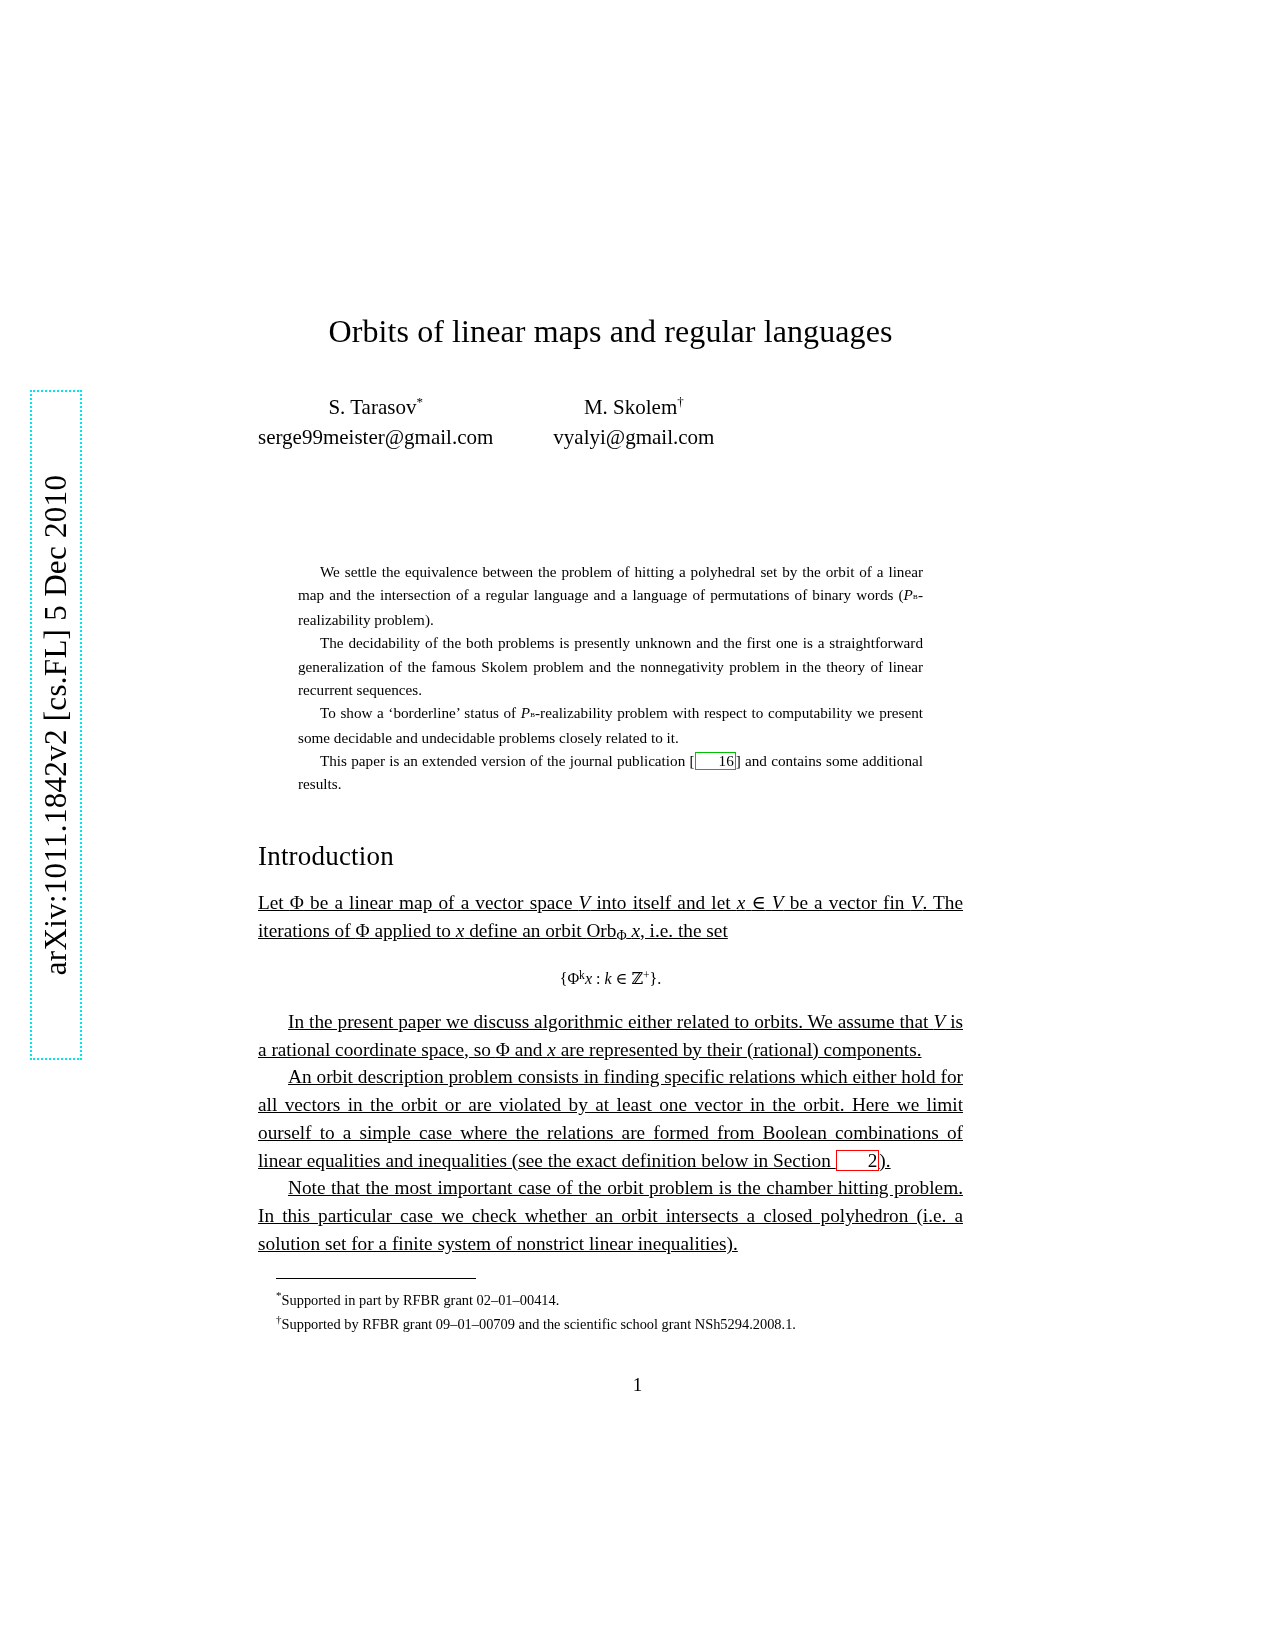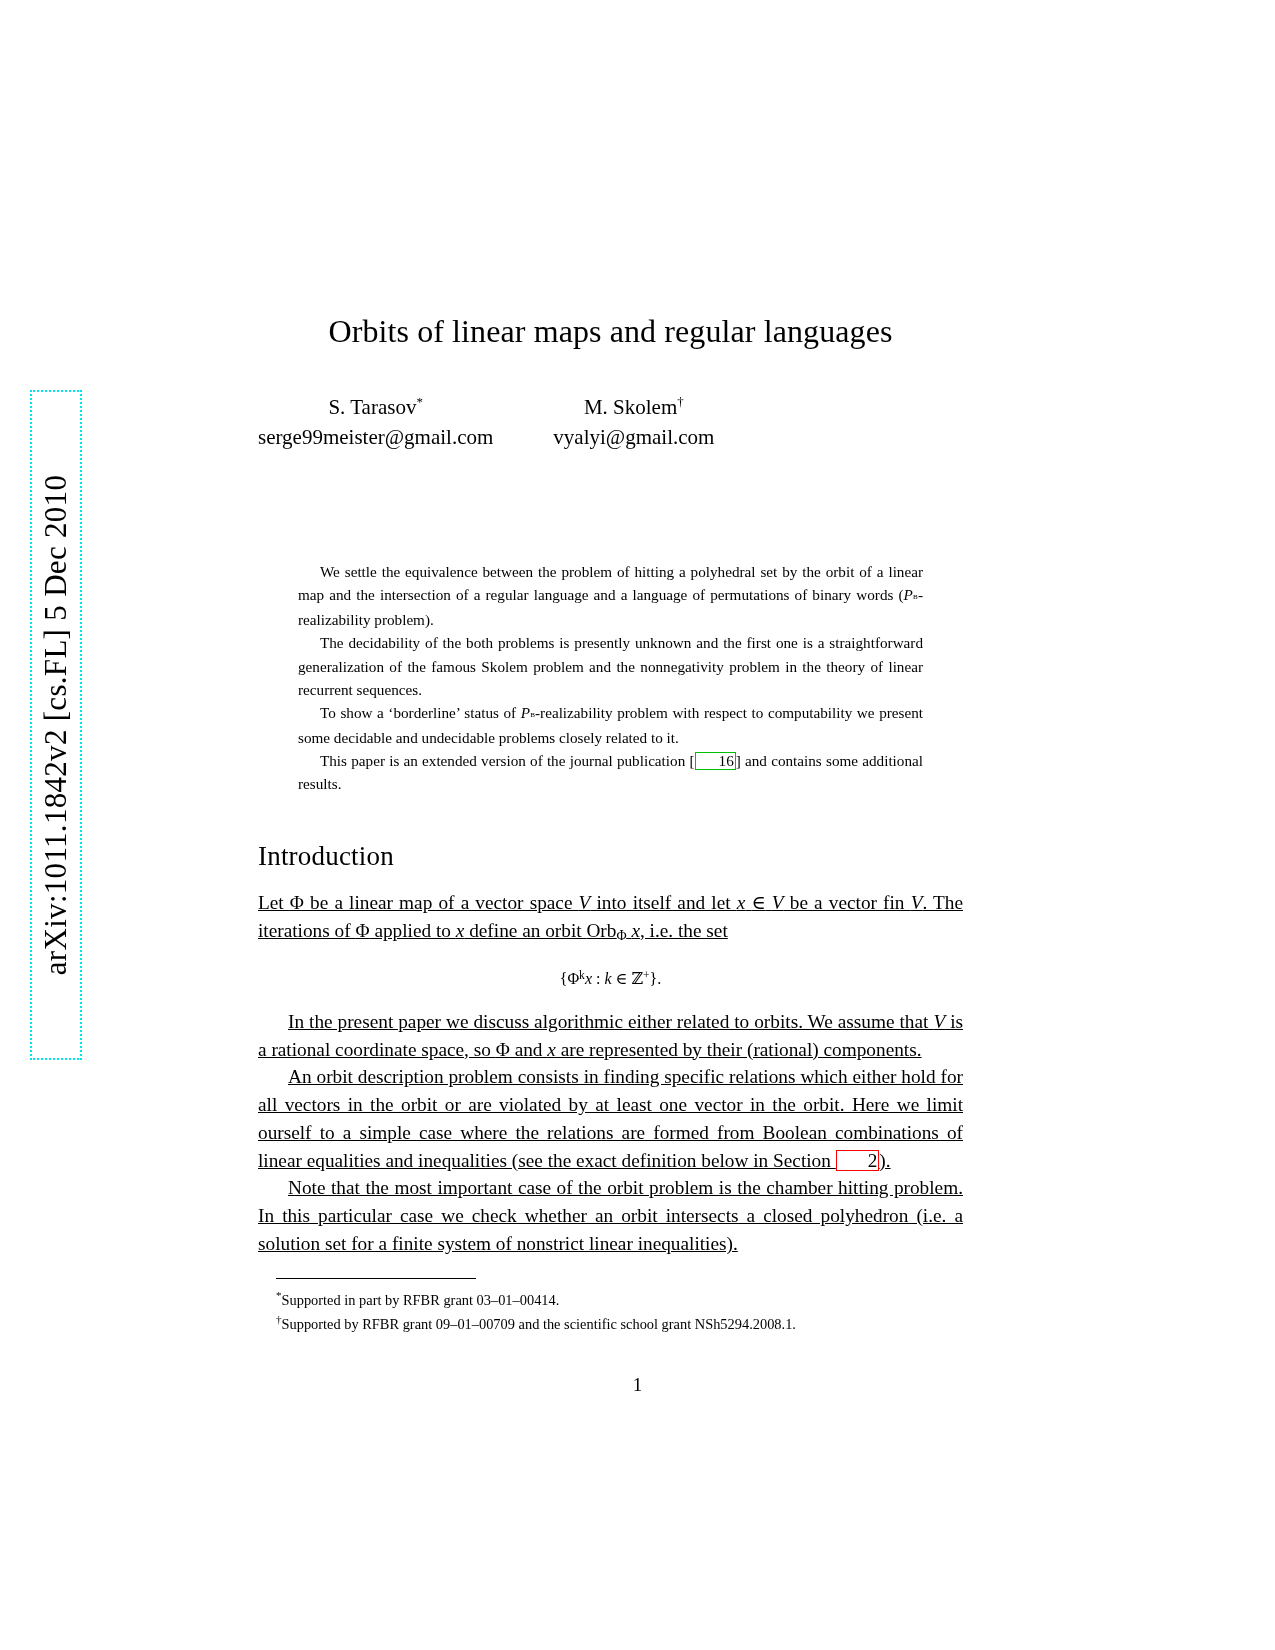--- a/index.html
+++ b/index.html
@@ -205,19 +205,19 @@
   <div class="display-math"><span>{</span><span class="mathsym">Φ</span><sup class="msup mi">k</sup><span class="mi">x</span><span> : </span><span class="mi">k</span>&nbsp;<span class="mathsym">∈</span>&nbsp;<span class="bbb">ℤ</span><sup class="msup">+</sup><span>}.</span></div>
 
   <p class="body-p indented"><span>In the present paper we discuss algorithmic either related to orbits. We assume that </span><span class="mi">V</span><span> is a rational coordinate space, so </span><span class="mathsym">Φ</span><span> and </span><span class="mi">x</span><span> are represented by their (rational) components.</span></p>
 
   <p class="body-p indented" style="margin-top:0;"><span>An orbit description problem consists in finding specific relations which either hold for all vectors in the orbit or are violated by at least one vector in the orbit. Here we limit ourself to a simple case where the relations are formed from Boolean combinations of linear equalities and inequalities (see the exact definition below in Section </span><span class="link-red">2</span><span>).</span></p>
 
   <p class="body-p indented" style="margin-top:0;">Note that the most important case of the orbit problem is the chamber hitting problem. In this particular case we check whether an orbit intersects a closed polyhedron (i.e. a solution set for a finite system of nonstrict linear inequalities).</p>
 
   <div id="footnote-rule"></div>
   <div id="footnotes">
-    <div><sup>*</sup><span>Supported in part by RFBR grant 03–01–00414.</span></div>
+    <div><sup>*</sup><span>Supported in part by RFBR grant 02–01–00414.</span></div>
     <div><sup>†</sup><span>Supported by RFBR grant 09–01–00709 and the scientific school grant NSh5294.2008.1.</span></div>
   </div>
 
 </div>
 
 <div id="page-number">1</div>
 
 </body></html>

